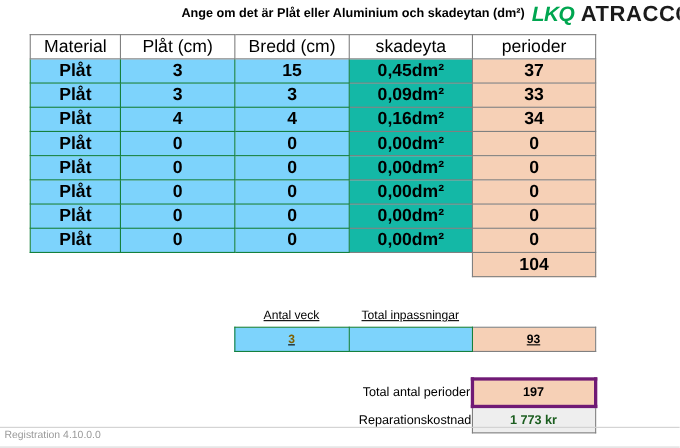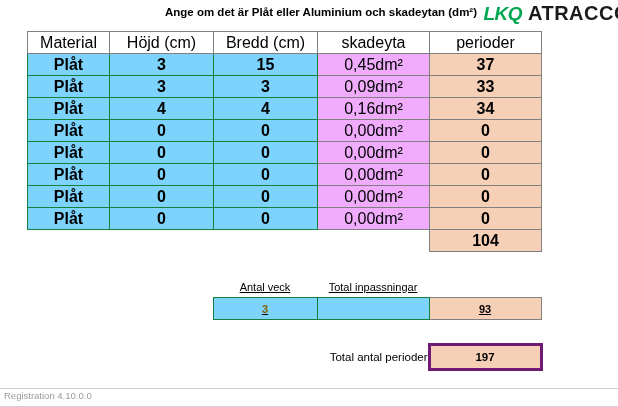--- a/index.html
+++ b/index.html
@@ -96,23 +96,23 @@
     font-size: 11.5px;
   }
   .yellow {
     background: #7dd3fc;
     color: #7f6000;
     font-weight: bold;
     border: 1px solid #15803d;
     margin-top: 47px;
   }
   .green {
-    background: #f0abfc;
-    color: #000000;
-    font-weight: normal;
+    background: #14b8a6;
+    color: #000000;
+    font-weight: bold;
     border: 1px solid #808080;
   }
   .peach {
     background: #f6d0b6;
     color: #000000;
     font-weight: bold;
     border: 1px solid #808080;
   }
   .blank { background: #ffffff; border: none; }
 
@@ -215,21 +215,21 @@
     <colgroup>
       <col class="c-mat">
         <col class="c-hojd">
         <col class="c-bredd">
         <col class="c-skade">
         <col class="c-per">
     </colgroup>
     <tbody>
       <tr>
         <td class="hdr">Material</td>
-        <td class="hdr">Höjd (cm)</td>
+        <td class="hdr">Plåt (cm)</td>
         <td class="hdr">Bredd (cm)</td>
         <td class="hdr">skadeyta</td>
         <td class="hdr">perioder</td>
       </tr>
 
       <tr>
         <td class="yellow">Plåt</td>
         <td class="yellow">3</td>
         <td class="yellow">15</td>
         <td class="green">0,45dm²</td>
@@ -332,20 +332,26 @@
           <col style="width:112px">
           <col style="width:112px">
       </colgroup>
       <tbody>
         <tr>
           <td></td>
           <td></td>
           <td class="lbl-right" colspan="2">Total antal perioder</td>
           <td class="total-peach">197</td>
         </tr>
+        <tr>
+          <td></td>
+          <td></td>
+          <td class="lbl-right" colspan="2">Reparationskostnad</td>
+          <td class="total-cost">1 773 kr</td>
+        </tr>
       </tbody>
     </table>
   </div>
 
   <div class="hline" style="top: 362px;"></div>
   <div class="hline" style="top: 380px;"></div>
 </div>
 
 <div class="footer-version">Registration 4.10.0.0</div>
 

